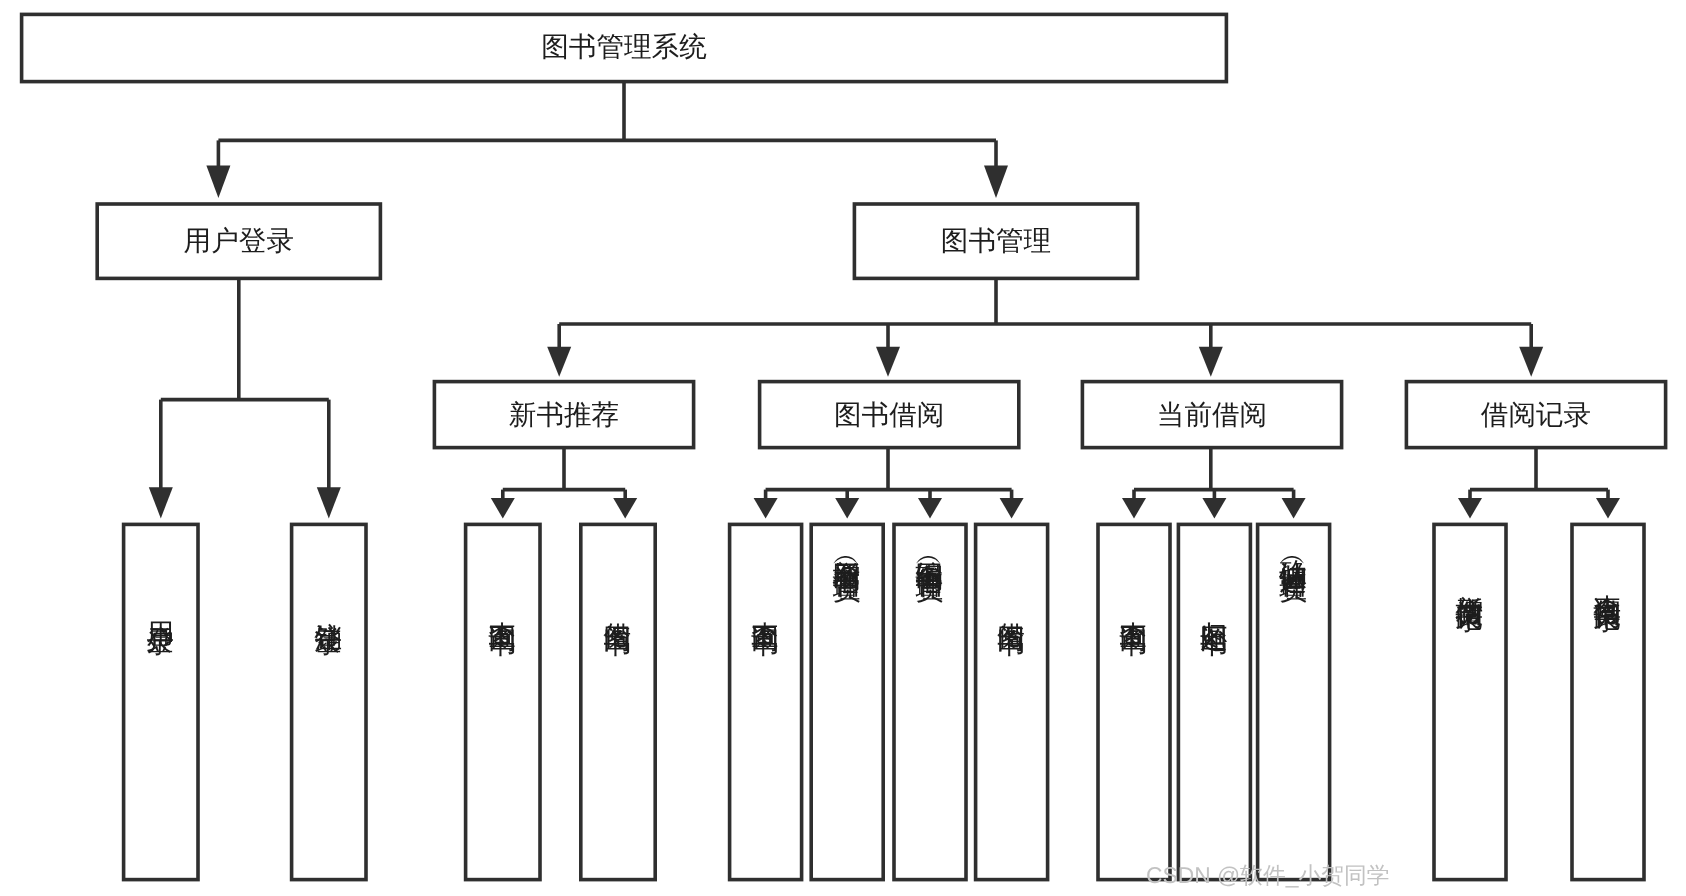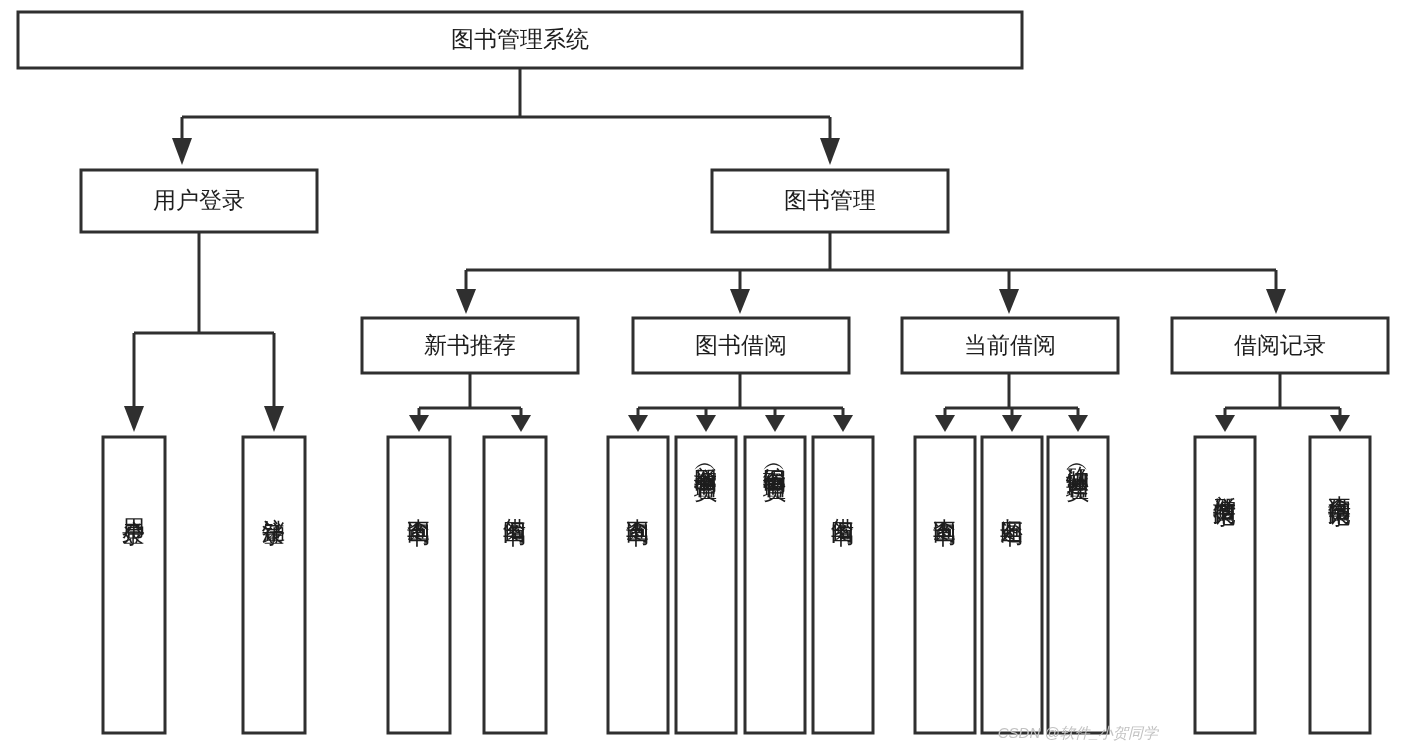--- a/index.html
+++ b/index.html
@@ -57,26 +57,25 @@
     text-orientation: upright;
     letter-spacing: 2px;
     dominant-baseline: central;
     text-anchor: start;
   }
   .watermark {
     position: absolute;
     right: 12px;
     bottom: 4px;
     font-family: "Liberation Sans", "DejaVu Sans", sans-serif;
-    font-size: 15px;
+    font-size: 19px;
     color: #c2c2c2;
     white-space: nowrap;
     pointer-events: none;
     user-select: none;
-    font-style: italic;
   }
 </style>
 </head>
 <body>
 
 <div id="diagram-root">
 
   <svg id="diagram" viewBox="0 0 1405 747">
 
     <g>

